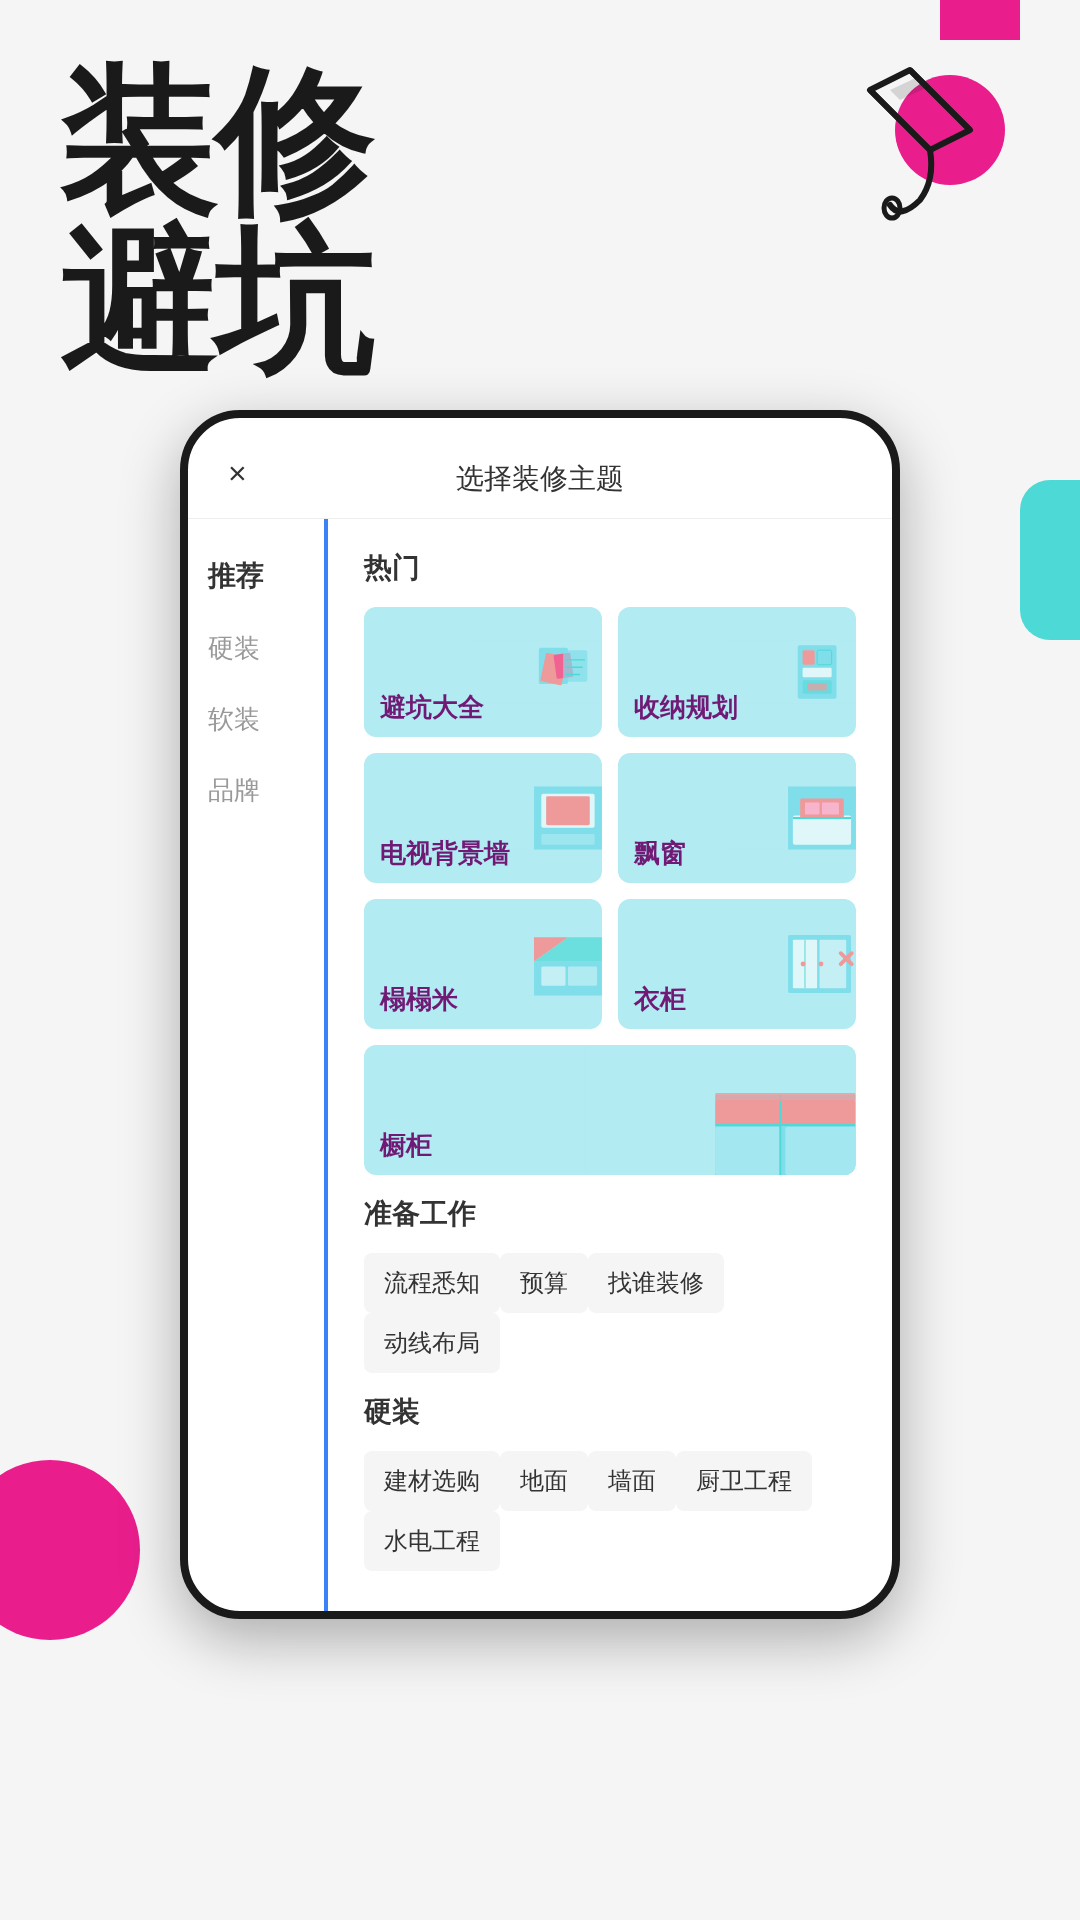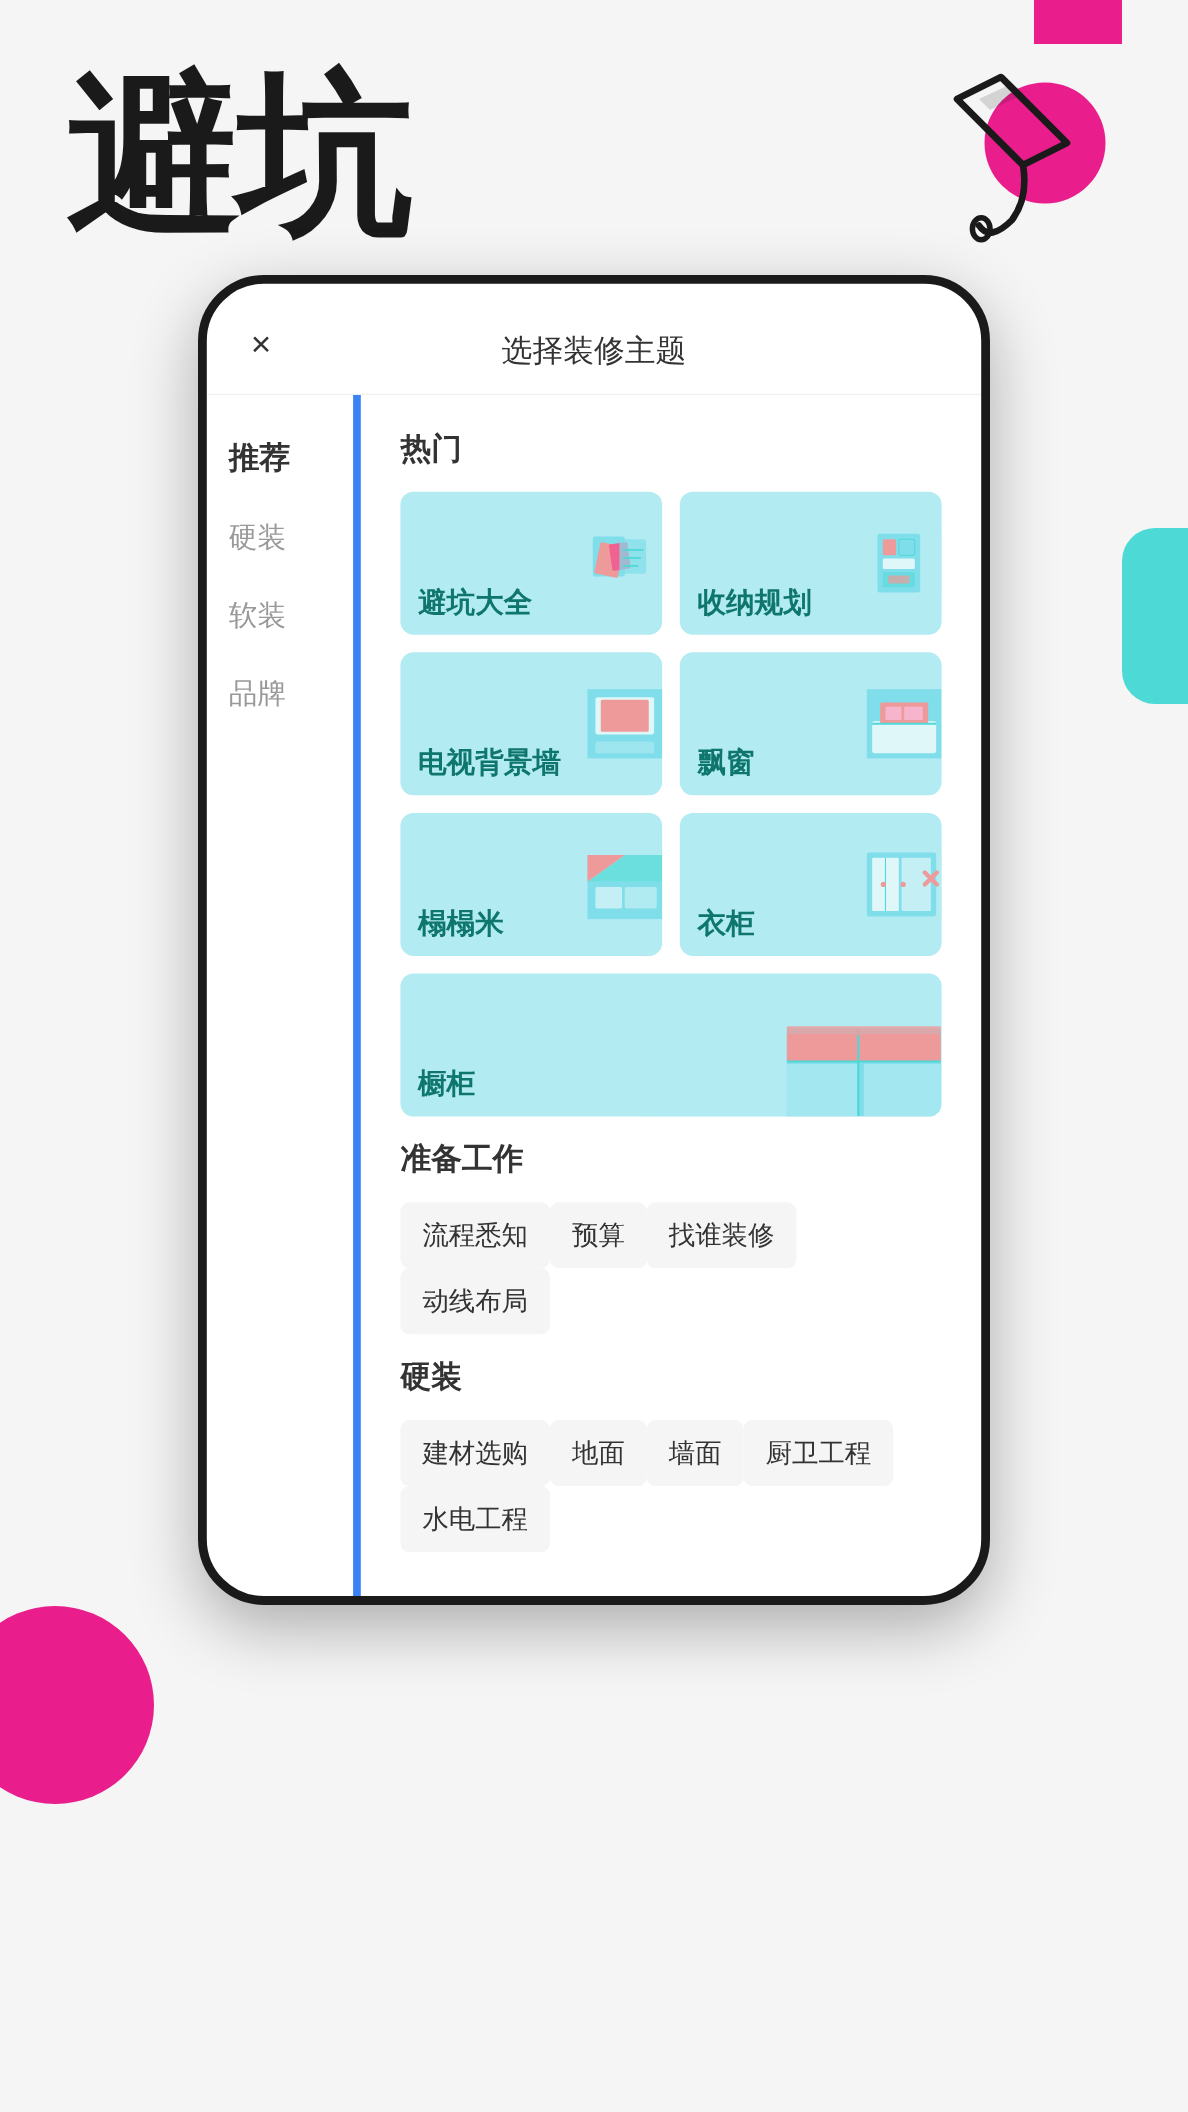--- a/index.html
+++ b/index.html
@@ -111,21 +111,21 @@
     
     .modal-content {
       display: flex;
       height: 100%;
     }
 
     
     .sidebar {
       width: 140px;
       padding: 20px 0;
-      border-right: 7px solid #3b82f6;
+      border-right: 4px solid #3b82f6;
       flex-shrink: 0;
     }
 
     .sidebar-item {
       padding: 18px 20px;
       font-size: 26px;
       color: #999;
       cursor: pointer;
     }
 
@@ -166,21 +166,21 @@
       position: relative;
       cursor: pointer;
     }
 
     .topic-card-label {
       position: absolute;
       bottom: 12px;
       left: 16px;
       font-size: 26px;
       font-weight: 600;
-      color: #0f766e;
+      color: #701a75;
       z-index: 2;
     }
 
     .topic-card-full {
       grid-column: 1 / -1;
     }
 
     
     .card-svg {
       position: absolute;
@@ -216,20 +216,21 @@
   </style>
 </head>
 <body>
 
 <div class="deco-pink-rect"></div>
 <div class="deco-teal-shape"></div>
 <div class="deco-pink-circle"></div>
 
 <div class="hero-section">
   <div class="hero-title">
+    <div>装修</div>
     <div>避坑</div>
   </div>
 </div>
 
 <div class="paint-icon-container">
   <svg class="paint-bucket-icon" viewBox="0 0 180 180" fill="none" xmlns="http://www.w3.org/2000/svg">
 
     <circle cx="110" cy="80" r="55" fill="#e91e8c"></circle>
 
     <path d="M30 40 L70 20 L130 80 L90 100 Z" stroke="#1a1a1a" stroke-width="6" fill="none" stroke-linejoin="round"></path>

